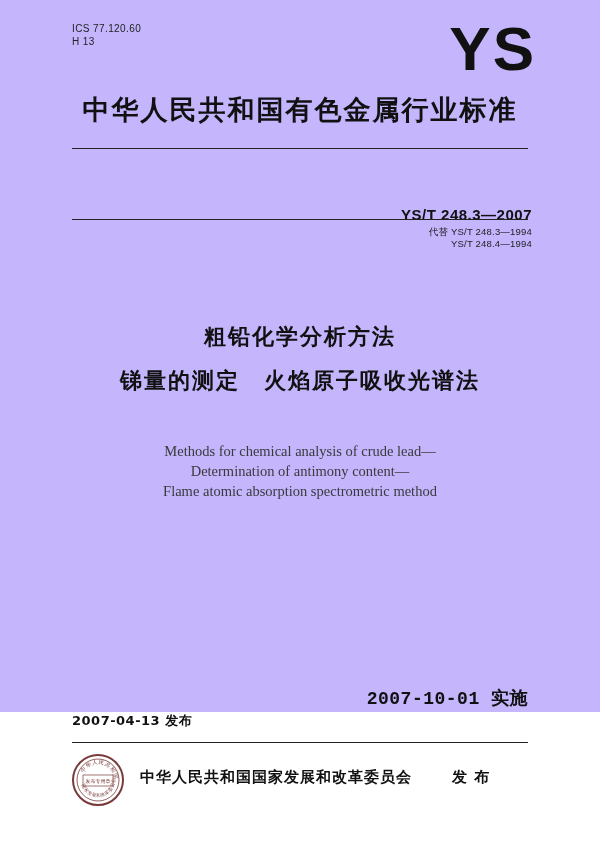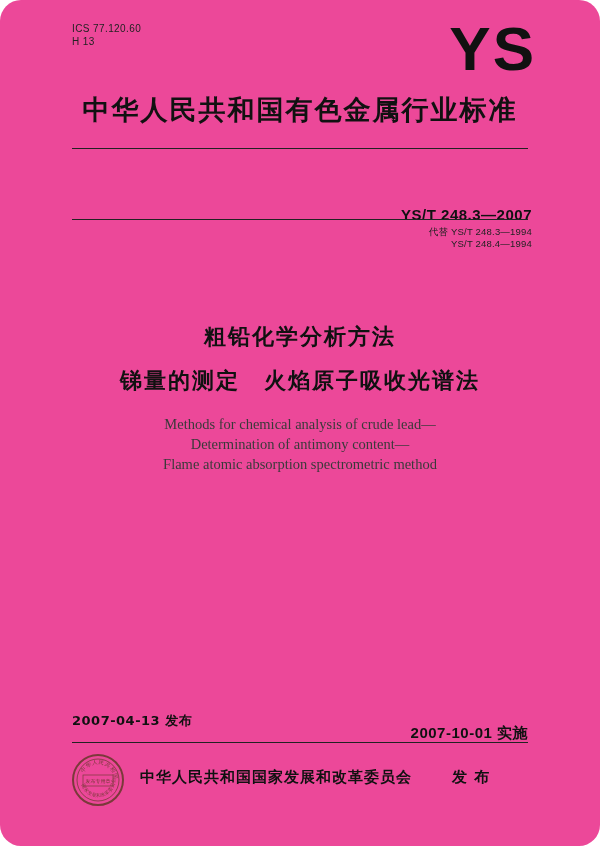--- a/index.html
+++ b/index.html
@@ -12,23 +12,22 @@
     height: 854px;
     font-family: "Liberation Sans", sans-serif;
     color: #1a1a1a;
     position: relative;
     overflow: hidden;
   }
   .page {
     position: absolute;
     left: 0; top: 0;
     width: 600px;
-    height: 846px;
-    background: #ec4899;
-    border-radius: 21px;
+    height: 712px;
+    background: #c4b5fd;
   }
 
   
   .meta {
     position: absolute;
     left: 72px;
     top: 22px;
     font-family: "Liberation Sans", sans-serif;
     font-size: 10px;
     line-height: 13px;
@@ -121,42 +120,43 @@
 
   .title-en {
     position: absolute;
     left: 0;
     width: 600px;
     text-align: center;
     font-family: "Liberation Serif", serif;
     font-size: 14.5px;
     color: #3a3a3a;
     line-height: 20px;
+    margin-top: 27px;
   }
   .title-en-1 { top: 414px; }
   .title-en-2 { top: 434px; }
   .title-en-3 { top: 454px; }
 
   
   .date-issue {
     position: absolute;
     left: 72px;
     top: 712px;
     font-family: "DejaVu Sans", sans-serif;
     font-size: 13px;
     font-weight: bold;
     letter-spacing: 0.5px;
     color: #111;
   }
   .date-impl {
     position: absolute;
     right: 72px;
-    top: 724px;
-    font-family: Liberation Sans, sans-serif;
-    font-size: 15px;
+    top: 686px;
+    font-family: Liberation Mono, monospace;
+    font-size: 18px;
     font-weight: bold;
     letter-spacing: 0.5px;
     color: #111;
   }
   .rule-footer {
     position: absolute;
     left: 72px;
     top: 742px;
     width: 456px;
     border-top: 1.5px solid #222;

